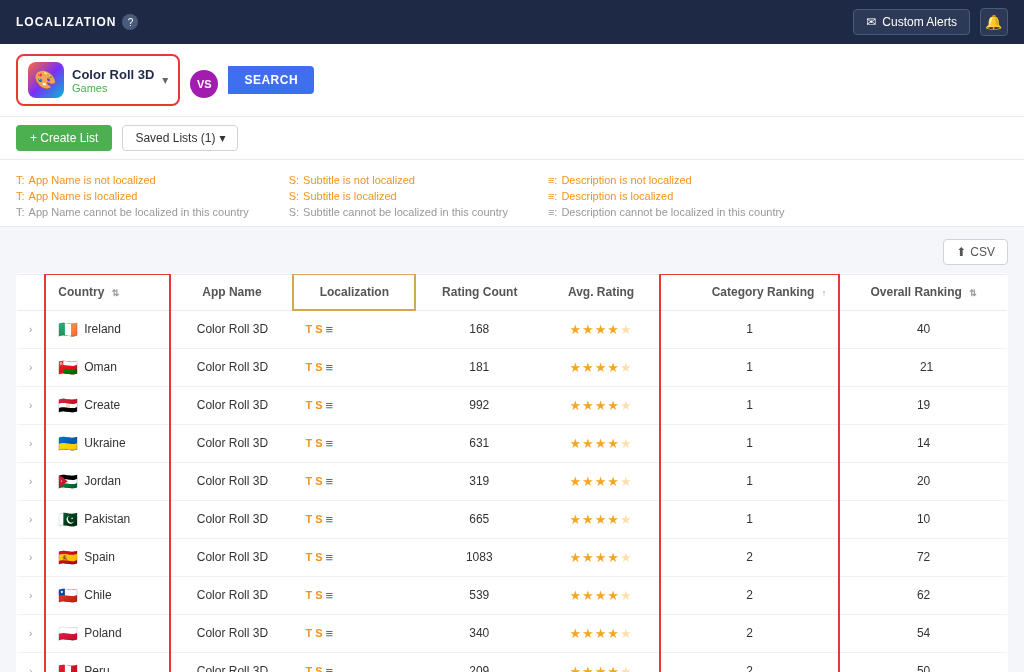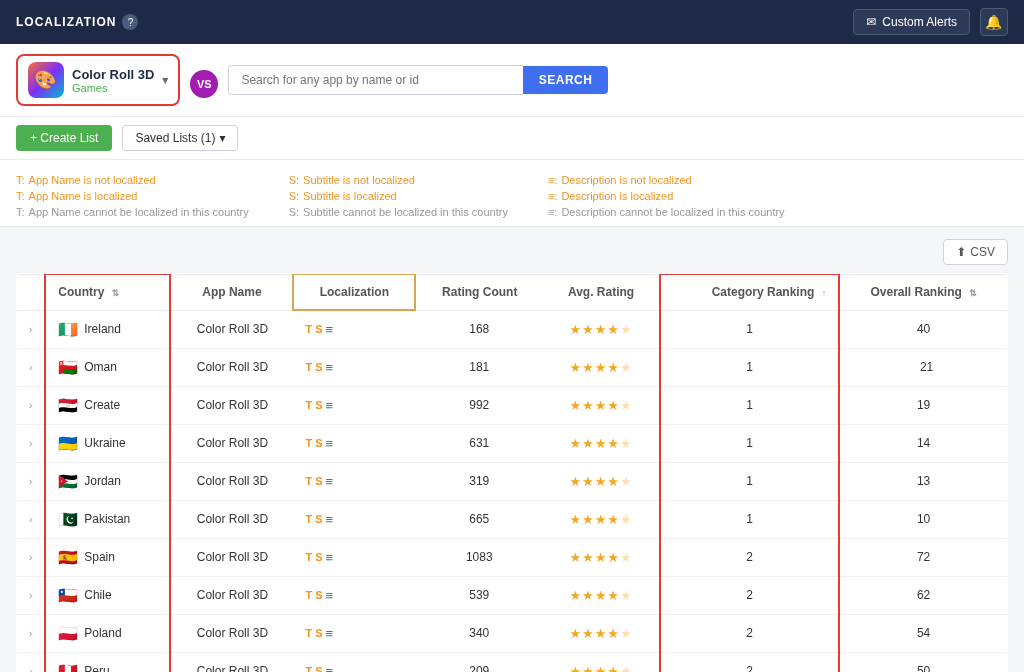--- a/index.html
+++ b/index.html
@@ -274,21 +274,20 @@
   <div class="app-card">
     <div class="app-icon">🎨</div>
     <div class="app-info">
       <span class="app-name">Color Roll 3D</span>
       <span class="app-category">Games</span>
     </div>
     <button class="dropdown-arrow">▾</button>
   </div>
   <div class="vs-badge">VS</div>
   <div class="search-area">
-    <input class="search-input" type="text" placeholder="Search for any app by name or id" style="">
     <button class="search-btn">SEARCH</button>
   </div>
 </div>
 
 <div class="action-bar">
   <button class="create-list-btn">+ Create List</button>
   <button class="saved-lists-btn">
     <span>Saved Lists (1)</span>
     <span>▾</span>
   </button>
@@ -464,21 +463,21 @@
         <span class="loc-t">T</span>
         <span class="loc-s">S</span>
         <span class="loc-d-icon" style="color:#2e7d9e;font-size:13px;">≡</span>
       </div>
     </td>
     <td style="text-align:center;">319</td>
     <td style="text-align:center;">
       <span class="stars">★★★★<span style="opacity:0.35;color:#f5a623;">★</span></span>
     </td>
     <td class="col-category-td" style="border-left:2px solid #e53935;border-right:2px solid #e53935;text-align:center;">1</td>
-    <td style="text-align:center;">13</td>
+    <td style="text-align:center;">20</td>
   </tr>
         <tr>
     <td style="color:#999;font-size:10px;cursor:pointer;">›</td>
     <td class="col-country-td" style="border-left:2px solid #e53935;border-right:2px solid #e53935;">
       <div class="country-cell">
         <span class="flag">🇵🇰</span>
         <span>Pakistan</span>
       </div>
     </td>
     <td style="text-align:center;">Color Roll 3D</td>

